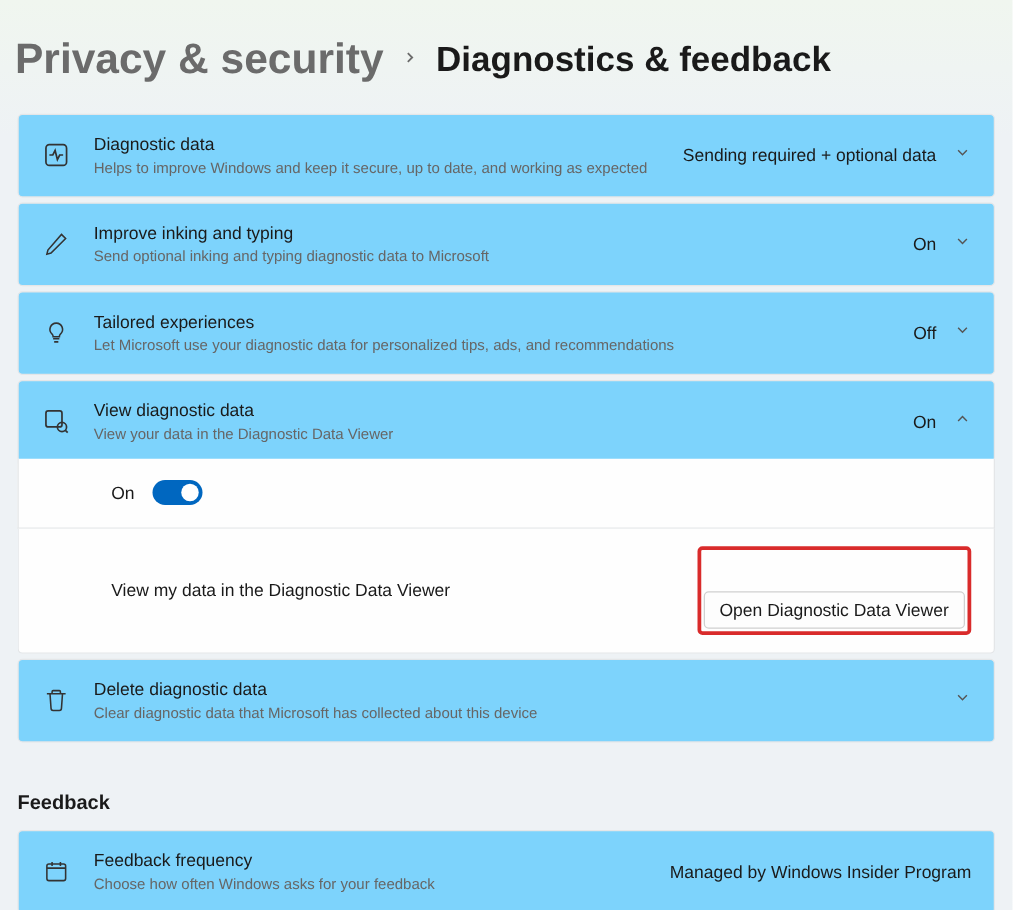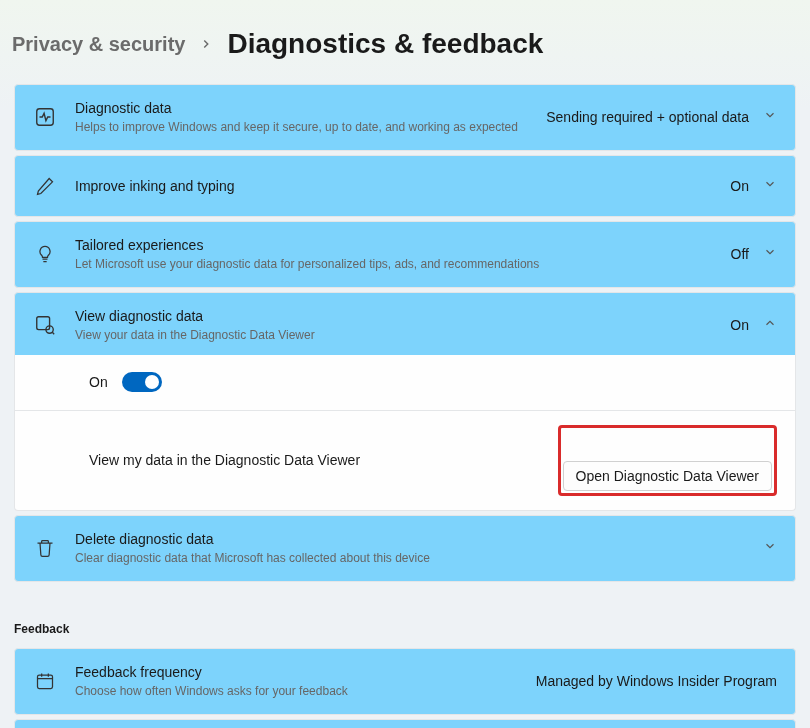--- a/index.html
+++ b/index.html
@@ -12,21 +12,21 @@
       padding: 0;
       overflow: hidden;
     }
     .breadcrumb {
       display: flex;
       align-items: center;
       gap: 14px;
       padding: 28px 12px 24px 12px;
     }
     .breadcrumb-parent {
-      font-size: 20px;
+      font-size: 34px;
       font-weight: 600;
       color: #6b6b6b;
     }
     .breadcrumb-chevron { color: #6b6b6b; font-size: 20px; }
     .breadcrumb-current {
       font-size: 28px;
       font-weight: 600;
       color: #1a1a1a;
     }
     .card {
@@ -106,21 +106,21 @@
       font-family: inherit;
       margin-top: 31px;
     }
     .highlight-box {
       border: 3px solid #d92b2b;
       border-radius: 4px;
       padding: 2px;
       display: inline-block;
     }
     .section-header {
-      font-size: 12px;
+      font-size: 16px;
       font-weight: 600;
       color: #1a1a1a;
       padding: 36px 14px 12px 14px;
     }
   </style>
 </head>
 <body>
 
 <div class="breadcrumb">
   <span class="breadcrumb-parent">Privacy &amp; security</span>
@@ -152,20 +152,21 @@
 </div>
 
 <div class="card">
   <span class="card-icon">
     <svg width="20" height="20" viewBox="0 0 24 24" fill="none" stroke="#333" stroke-width="1.5">
         <path d="M17 3l4 4L7 21l-4 1 1-4L17 3z"></path>
       </svg>
   </span>
   <div class="card-body">
     <div class="card-title">Improve inking and typing</div>
+    <div class="card-desc">Send optional inking and typing diagnostic data to Microsoft</div>
   </div>
   <span class="card-value">On</span>
   <span class="chevron">
     <svg width="14" height="14" viewBox="0 0 24 24" fill="none" stroke="currentColor" stroke-width="2">
         <polyline points="6 9 12 15 18 9"></polyline>
       </svg>
   </span>
 </div>
 
 <div class="card">

